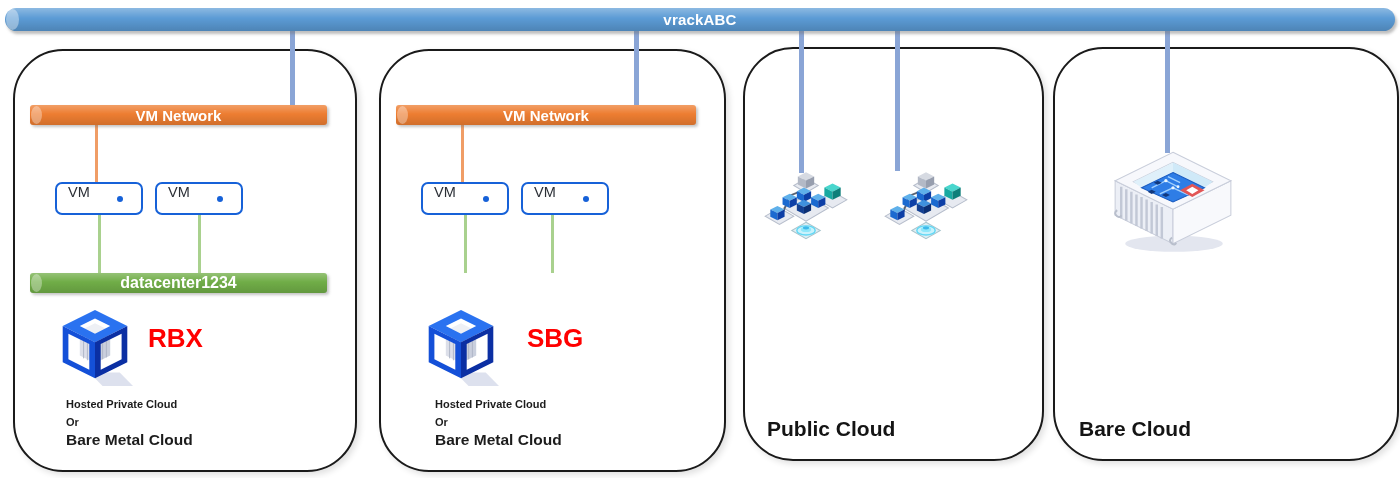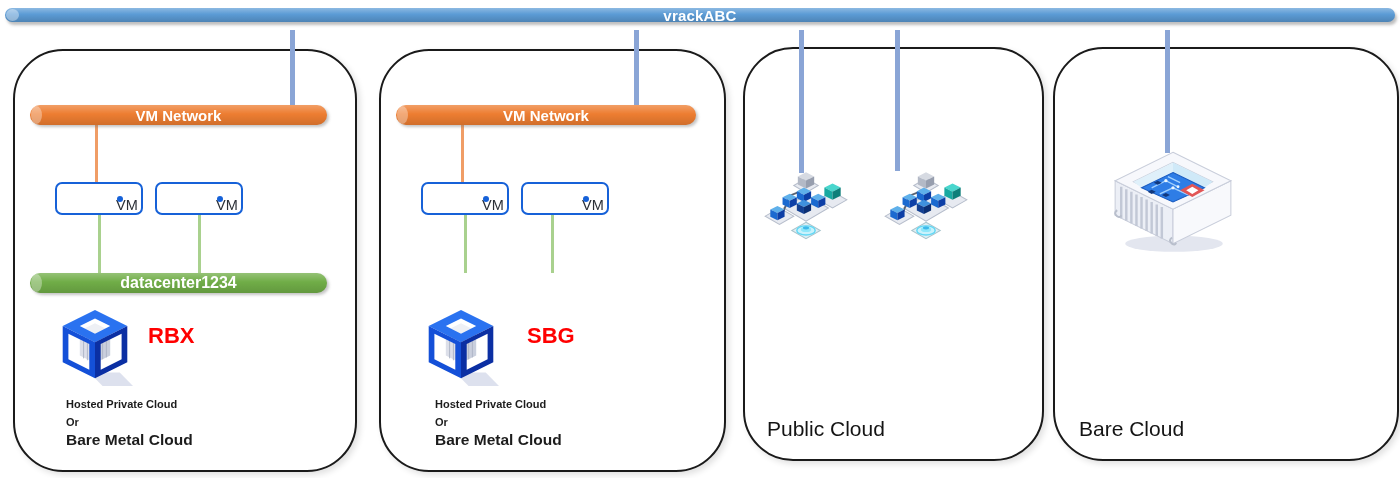--- a/index.html
+++ b/index.html
@@ -2,68 +2,68 @@
 <html style="--vrack-blue: #5b9bd5; --connector-blue: #8aa5d6; --network-orange: #ed7d31; --datacenter-green: #70ad47; --vm-border-blue: #1661d8; --region-red: #ff0000; --box-border: #1a1a1a;"><head>
 <meta charset="utf-8">
 <style>
   html,body{margin:0;padding:0;background:#fff;}
   .canvas{
     position:relative;width:1400px;height:478px;background:#fff;overflow:hidden;
     font-family:"Liberation Sans","DejaVu Sans",sans-serif;
   }
   
   .vrack-bar{
-    position:absolute;left:5px;top:8px;width:1390px;height:14px;border-radius:12px;
+    position:absolute;left:5px;top:8px;width:1390px;height:23px;border-radius:12px;
     background:linear-gradient(180deg, rgba(255,255,255,.30) 0%, rgba(255,255,255,0) 45%, rgba(0,0,0,.15) 100%), var(--vrack-blue);
     box-shadow:2px 3px 3px rgba(110,110,110,.45);
     display:flex;align-items:center;justify-content:center;z-index:6;
   }
   .vrack-bar::before{content:'';position:absolute;left:1px;top:1px;bottom:1px;width:13px;
     border-radius:50%;background:rgba(255,255,255,.38);}
   .vrack-bar .bar-label{color:#fff;font-size:15px;font-weight:bold;letter-spacing:.2px;}
   
   .vconn{position:absolute;width:5px;background:var(--connector-blue);z-index:4;}
   
   .dcbox{
     position:absolute;border:2.2px solid var(--box-border);border-radius:50px;background:#fff;
     box-shadow:3px 3px 6px rgba(0,0,0,.12);z-index:2;
   }
   
   .bar{
-    position:absolute;left:15px;right:28px;height:20px;border-radius:10px;
+    position:absolute;left:15px;right:28px;height:20px;border-radius:3px;
     display:flex;align-items:center;justify-content:center;
     box-shadow:2px 2px 3px rgba(110,110,110,.4);z-index:5;
   }
   .bar::before{content:'';position:absolute;left:1px;top:1px;bottom:1px;width:11px;
     border-radius:50%;background:rgba(255,255,255,.34);}
   .bar .bar-label{color:#fff;font-weight:bold;}
   .bar.orange{top:54px;background:linear-gradient(180deg, rgba(255,255,255,.26) 0%, rgba(255,255,255,0) 45%, rgba(0,0,0,.12) 100%), var(--network-orange);}
   .bar.orange .bar-label{font-size:15px;}
   .bar.green{top:222px;background:linear-gradient(180deg, rgba(255,255,255,.26) 0%, rgba(255,255,255,0) 45%, rgba(0,0,0,.12) 100%), var(--datacenter-green);}
   .bar.green .bar-label{font-size:16px;text-align:right;}
   
   .oconn{position:absolute;width:2.5px;background:#f09d66;z-index:3;}
   .gconn{position:absolute;width:2.5px;background:#a9d18e;z-index:3;}
   
   .vm-chip{
     position:absolute;top:131px;width:88px;height:33px;background:#fff;
     border:2.6px solid var(--vm-border-blue);border-radius:7px;box-sizing:border-box;
-    display:flex;align-items:flex-end;z-index:4;padding-left:48px;
+    display:flex;align-items:flex-start;z-index:4;
   }
   .vm-chip .vm-label{font-size:14.5px;color:#2b2f36;margin-left:11px;font-weight:500;}
   .vm-chip .vm-dot{position:absolute;left:60px;top:50%;transform:translateY(-50%);
     width:6px;height:6px;border-radius:50%;background:var(--vm-border-blue);}
   
   .cube-icon{position:absolute;left:42px;top:252px;width:76px;height:86px;z-index:3;}
-  .region-label{position:absolute;left:133px;top:272px;font-size:22px;font-weight:bold;color:var(--region-red);z-index:3;}
+  .region-label{position:absolute;left:133px;top:272px;font-size:26px;font-weight:bold;color:var(--region-red);z-index:3;}
   .desc{position:absolute;left:51px;top:344px;color:#1c1c1c;z-index:3;}
   .desc-line.l1{font-size:11px;font-weight:600;line-height:19px;}
   .desc-line.l2{font-size:11px;font-weight:600;line-height:16px;}
   .desc-line.l3{font-size:15.5px;font-weight:600;line-height:20px;}
-  .box-label{position:absolute;top:368px;font-size:21px;font-weight:400;color:#141414;z-index:3;}
+  .box-label{position:absolute;top:368px;font-size:21px;font-weight:700;color:#141414;z-index:3;}
   .cluster-icon{position:absolute;top:122px;width:102px;height:74px;z-index:5;}
   .server-icon{position:absolute;left:52px;top:97px;width:132px;height:110px;z-index:5;}
   .hidden-defs{position:absolute;width:0;height:0;overflow:hidden;}
 </style>
 </head>
 <body>
 
 <svg class="hidden-defs" aria-hidden="true">
   <defs>
     <g id="cluster-glyph">

